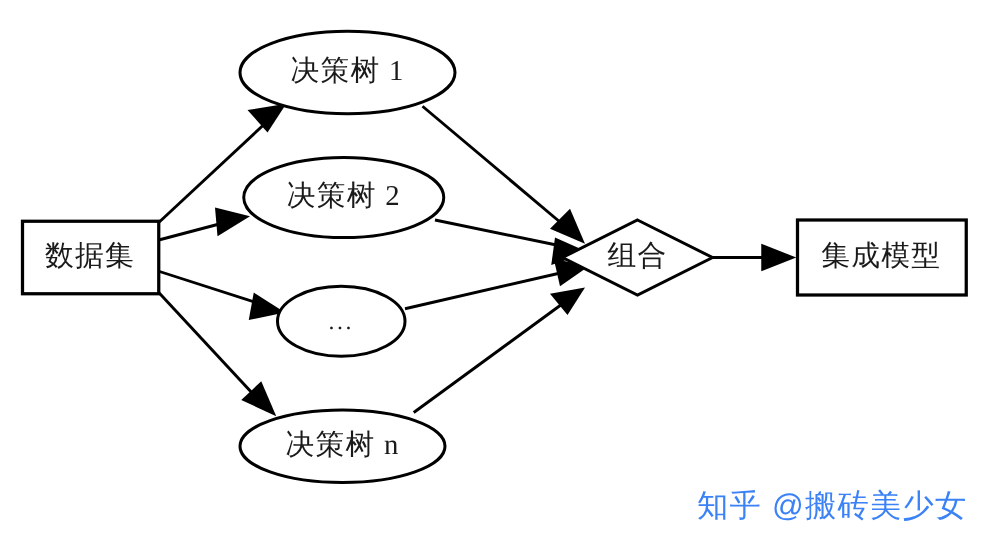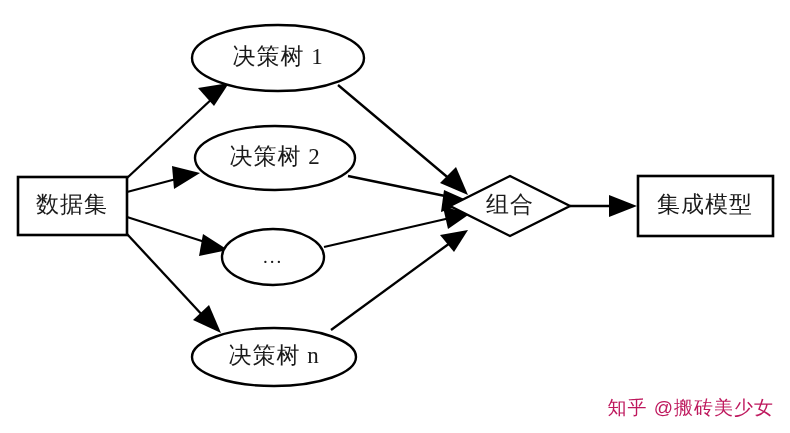--- a/index.html
+++ b/index.html
@@ -59,22 +59,22 @@
     fill: #1a1a1a;
     text-anchor: middle;
     dominant-baseline: middle;
     letter-spacing: 2px;
   }
   .watermark {
     position: absolute;
     right: 16px;
     bottom: 12px;
     font-family: "Liberation Sans", "DejaVu Sans", sans-serif;
-    font-size: 19px;
-    color: #be185d;
+    font-size: 25px;
+    color: #3b82f6;
     letter-spacing: 1px;
     white-space: nowrap;
     user-select: none;
     text-align: right;
   }
 </style>
 </head>
 <body>
 
 <div id="diagram-canvas">

